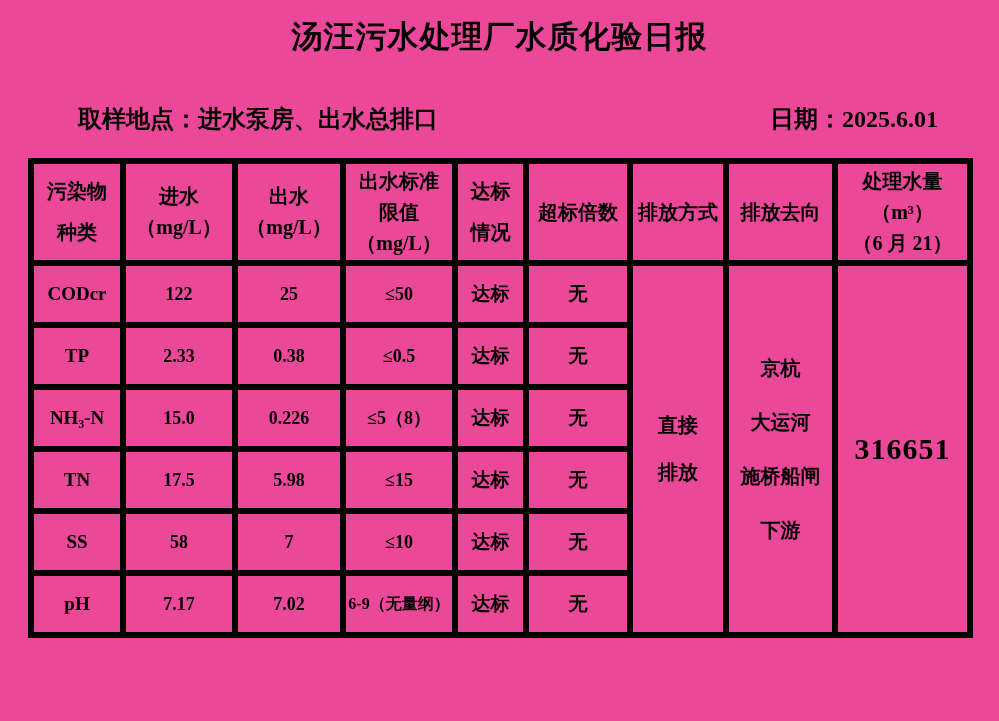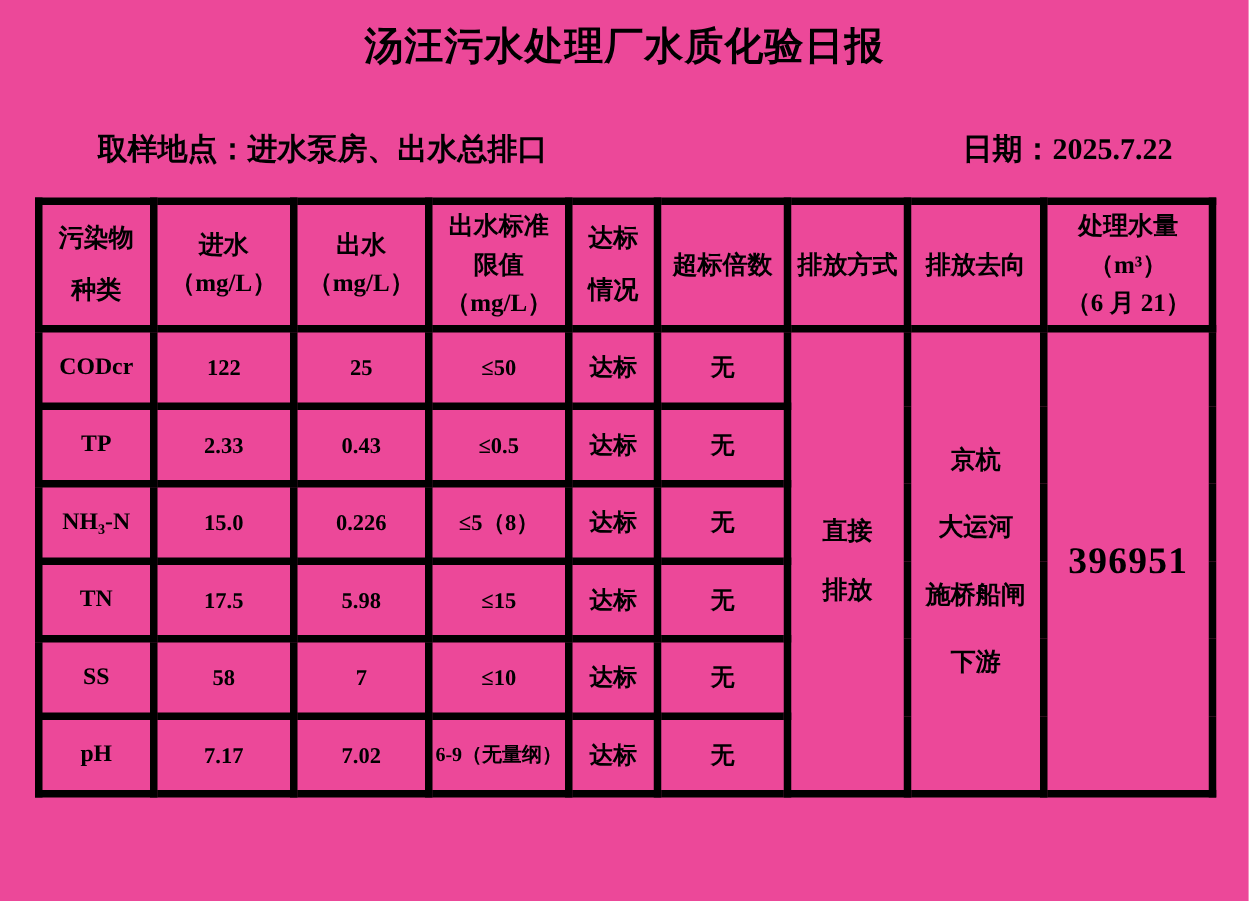--- a/index.html
+++ b/index.html
@@ -82,21 +82,21 @@
 </style>
 </head>
 <body>
 
 <div class="page">
 
   <h1 class="title">汤汪污水处理厂水质化验日报</h1>
 
   <div class="meta-row">
     <span>取样地点：进水泵房、出水总排口</span>
-    <span>日期：2025.7.22</span>
+    <span>日期：2025.6.01</span>
   </div>
 
   <table class="report">
     <colgroup>
       <col style="width:92px">
         <col style="width:112px">
         <col style="width:108px">
       <col style="width:112px">
         <col style="width:71px">
         <col style="width:104px">
@@ -132,26 +132,26 @@
         <td class="num">25</td>
         <td class="limit">≤50</td>
         <td>达标</td>
         <td>无</td>
         <td rowspan="6" class="merged-method">直接
 排放</td>
         <td rowspan="6" class="merged-destination">京杭
 大运河
 施桥船闸
 下游</td>
-        <td rowspan="6" class="merged-volume">396951</td>
+        <td rowspan="6" class="merged-volume">316651</td>
       </tr>
       <tr>
         <td>TP</td>
         <td class="num">2.33</td>
-        <td class="num">0.43</td>
+        <td class="num">0.38</td>
         <td class="limit">≤0.5</td>
         <td>达标</td>
         <td>无</td>
       </tr>
       <tr>
         <td>NH₃-N</td>
         <td class="num">15.0</td>
         <td class="num">0.226</td>
         <td class="limit">≤5（8）</td>
         <td>达标</td>

